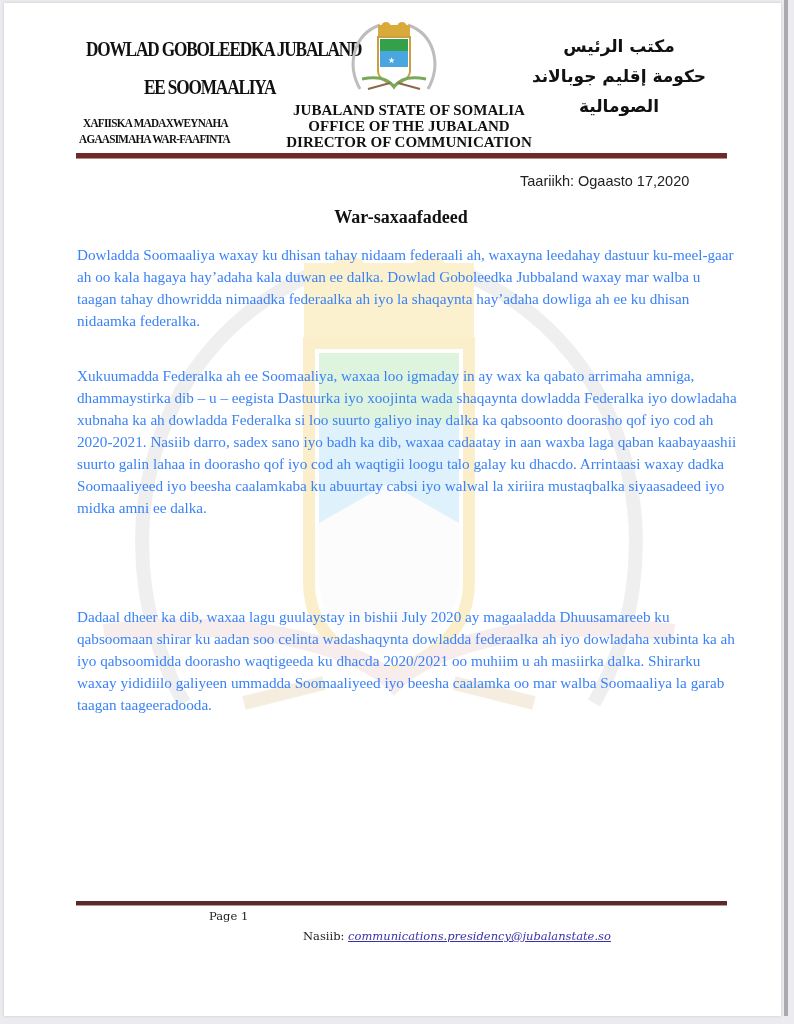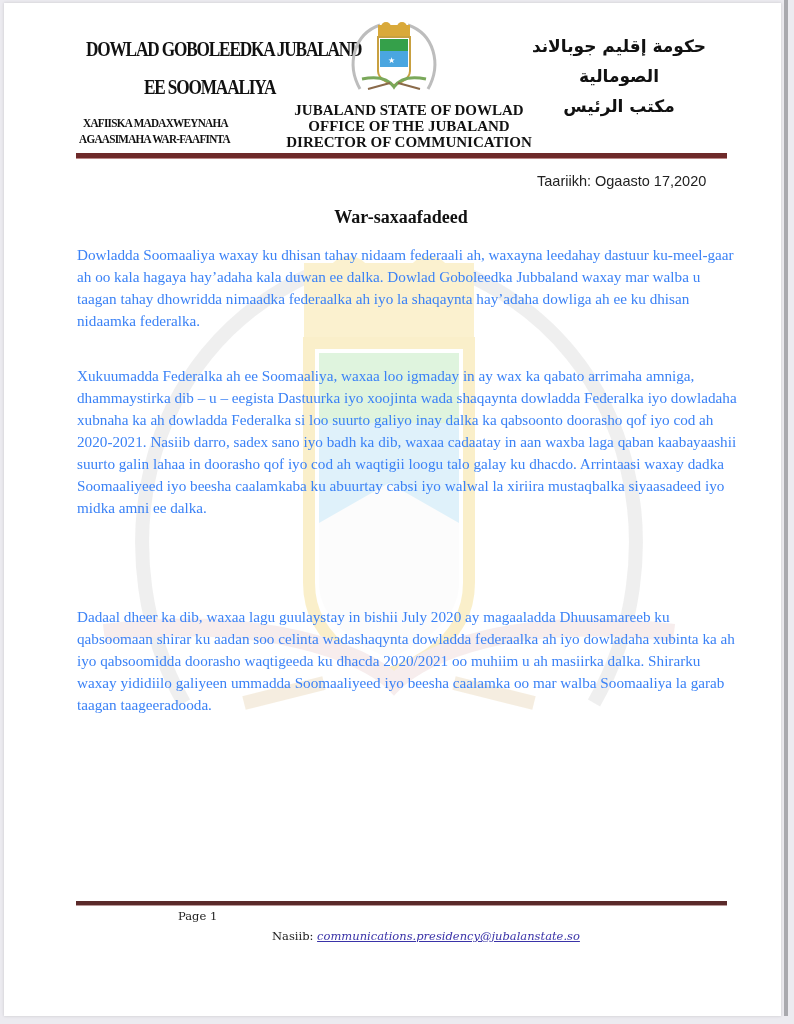--- a/index.html
+++ b/index.html
@@ -51,42 +51,42 @@
       position: absolute; left: 510px; top: 28px; width: 210px; text-align: center;
       direction: rtl; font-family: "DejaVu Sans", sans-serif; font-weight: bold;
       font-size: 17px; line-height: 30px; color: #111;
     }
     .emblem { position: absolute; left: 338px; top: 16px; width: 104px; height: 80px; }
     .rule-top {
       position: absolute; left: 72px; top: 150px; width: 651px; height: 5px;
       background: #6e2a2a; border-bottom: 1px solid #b88;
     }
     .date {
-      position: absolute; left: 533px; top: 170px;
+      position: absolute; left: 516px; top: 170px;
       font-family: "Liberation Sans", sans-serif; font-size: 14.5px; color: #222;
     }
     .title {
       position: absolute; left: 0; width: 794px; top: 204px; text-align: center;
       font-weight: bold; font-size: 18px; color: #111;
     }
     .para {
       position: absolute; left: 73px; width: 660px;
       font-size: 15.2px; line-height: 22px; color: #3b82f6;
       margin: 0;
     }
     .p1 { top: 241px; }
     .p2 { top: 362px; }
     .p3 { top: 603px; }
     .rule-bottom {
       position: absolute; left: 72px; top: 898px; width: 651px; height: 4px;
       background: #5a2a2a; border-bottom: 1px solid #b99;
     }
     .footer {
       position: absolute; top: 906px; font-family: "DejaVu Serif", serif;
-      font-size: 11.5px; color: #222;
+      font-size: 11.5px; color: #222; margin-left: 31px;
     }
     .f-page { left: 174px; }
     .f-addr { left: 241px; }
     .f-email { left: 268px; top: 926px; }
     .f-email a { color: #3a33a8; text-decoration: underline; font-style: italic; }
   </style>
 </head>
 <body>
 
 <div class="page">
@@ -122,28 +122,28 @@
     <circle cx="60" cy="8" r="5" fill="#d9a93a"></circle>
     <path d="M36 18 L 68 18 L 68 52 C 68 62, 52 66, 52 66 C 52 66, 36 62, 36 52 Z" fill="#ffffff" stroke="#c8a040" stroke-width="2"></path>
     <rect x="38" y="20" width="28" height="12" fill="#35a04a"></rect>
     <rect x="38" y="32" width="28" height="16" fill="#4aa6e0"></rect>
     <text x="46" y="44" font-size="8" fill="#ffffff" font-family="DejaVu Sans, sans-serif">★</text>
     <path d="M20 60 C 40 56, 48 62, 52 68 C 56 62, 64 56, 84 60" fill="none" stroke="#7aa85a" stroke-width="3"></path>
     <path d="M26 70 L 48 64 M 78 70 L 56 64" stroke="#8a6a4a" stroke-width="2"></path>
   </svg>
 
   <div class="hdr-center">
-    <div>JUBALAND STATE OF DOWLAD</div>
+    <div>JUBALAND STATE OF SOMALIA</div>
     <div>OFFICE OF THE JUBALAND</div>
     <div>DIRECTOR OF COMMUNICATION</div>
   </div>
 
   <div class="hdr-right">
+    <div>مكتب الرئيس</div>
     <div>حكومة إقليم جوبالاند الصومالية</div>
-    <div>مكتب الرئيس</div>
   </div>
 
   <div class="rule-top"></div>
 
   <div class="date">Taariikh: Ogaasto 17,2020</div>
   <div class="title">War-saxaafadeed</div>
 
   <p class="para p1">Dowladda Soomaaliya waxay ku dhisan tahay nidaam federaali ah, waxayna leedahay dastuur ku-meel-gaar ah oo kala hagaya hay’adaha kala duwan ee dalka. Dowlad Goboleedka Jubbaland waxay mar walba u taagan tahay dhowridda nimaadka federaalka ah iyo la shaqaynta hay’adaha dowliga ah ee ku dhisan nidaamka federalka.</p>
   <p class="para p2">Xukuumadda Federalka ah ee Soomaaliya, waxaa loo igmaday in ay wax ka qabato arrimaha amniga, dhammaystirka dib – u – eegista Dastuurka iyo xoojinta wada shaqaynta dowladda Federalka iyo dowladaha xubnaha ka ah dowladda Federalka si loo suurto galiyo inay dalka ka qabsoonto doorasho qof iyo cod ah 2020-2021.  Nasiib darro, sadex sano iyo badh ka dib, waxaa cadaatay in aan waxba laga qaban kaabayaashii suurto galin lahaa in doorasho qof iyo cod ah waqtigii loogu talo galay ku dhacdo. Arrintaasi waxay dadka Soomaaliyeed iyo beesha caalamkaba ku abuurtay cabsi iyo walwal la xiriira mustaqbalka siyaasadeed iyo midka amni ee dalka.</p>
   <p class="para p3">Dadaal dheer ka dib, waxaa lagu guulaystay in bishii July 2020 ay magaaladda Dhuusamareeb ku qabsoomaan shirar ku aadan soo celinta wadashaqynta dowladda federaalka ah iyo dowladaha xubinta ka ah iyo qabsoomidda doorasho waqtigeeda ku dhacda 2020/2021 oo muhiim u ah masiirka dalka. Shirarku waxay yididiilo galiyeen ummadda Soomaaliyeed iyo beesha caalamka oo mar walba Soomaaliya la garab taagan taageeradooda.</p>

